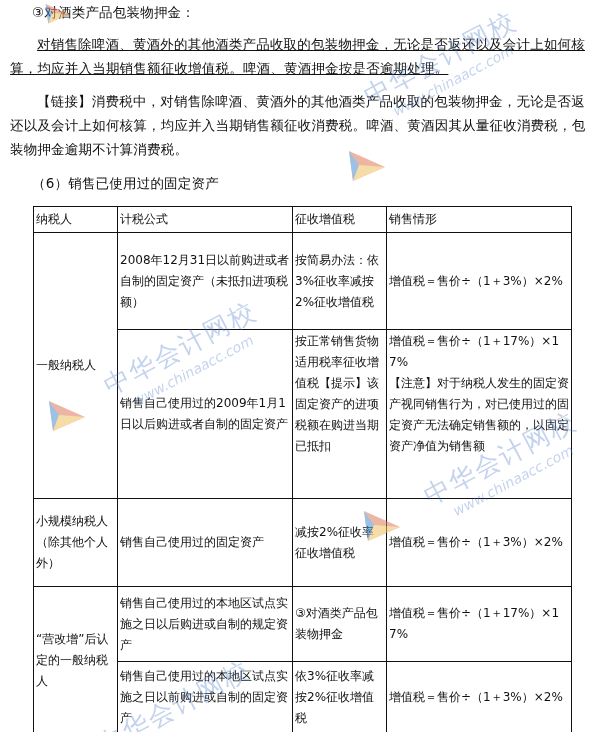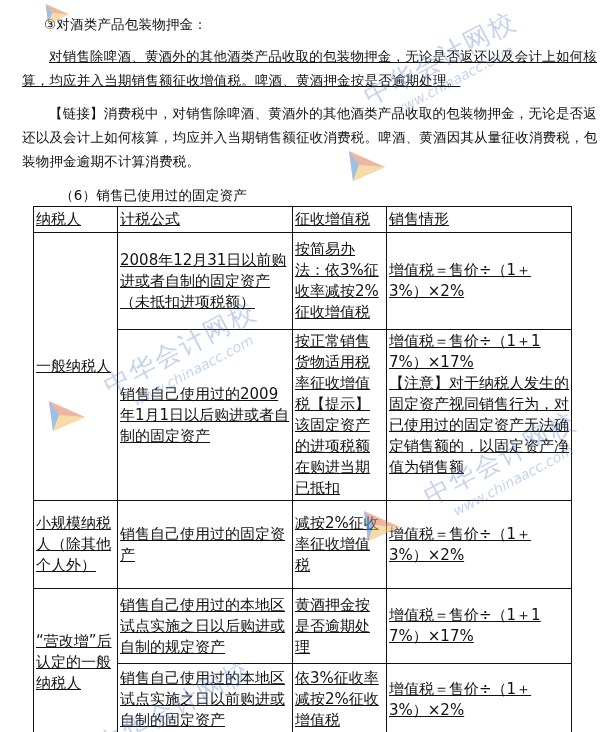--- a/index.html
+++ b/index.html
@@ -5,42 +5,41 @@
     html, body { margin: 0; padding: 0; background: #ffffff; }
     body {
       width: 600px; height: 732px; position: relative; overflow: hidden;
       font-family: "DejaVu Sans", "Liberation Sans", sans-serif;
       color: #111111;
       font-size: 13.5px;
     }
     .para {
       position: absolute; left: 10px; width: 582px;
       line-height: 24px; letter-spacing: 0.2px;
-      margin: 12px;
+      margin: 0;
     }
     .indent { text-indent: 27px; }
     #p-heading { top: 0px; left: 32px; width: 500px; }
     #p-deposit { top: 32px; text-decoration: underline; }
     #p-link { top: 89px; }
-    #p-section6 { top: 171px; left: 48px; width: 400px; }
+    #p-section6 { top: 171px; left: 32px; width: 400px; }
 
     table.tax-table {
       position: absolute; left: 33px; top: 206px;
       border-collapse: collapse;
       table-layout: fixed;
       width: 538px;
     }
     table.tax-table td {
       border: 1.5px solid #111111;
       padding: 1px 2px;
       vertical-align: middle;
       line-height: 21px;
-      font-size: 15px;
+      font-size: 12px;
       word-break: break-all;
-      text-decoration: underline;
     }
     table.tax-table td.top { vertical-align: top; }
 
     .watermark {
       position: absolute; pointer-events: none; opacity: 0.32;
       color: #4a78c8; transform: rotate(-28deg);
       font-family: "DejaVu Sans", sans-serif; white-space: nowrap;
     }
     .wm-cn { font-size: 26px; letter-spacing: 2px; }
     .wm-en { font-size: 14px; font-style: italic; margin-left: 18px; }
@@ -90,21 +89,21 @@
   <tr style="height:88px">
     <td>小规模纳税人（除其他个人外）</td>
     <td>销售自己使用过的固定资产</td>
     <td>减按2%征收率征收增值税</td>
     <td>增值税＝售价÷（1＋3%）×2%</td>
   </tr>
 
   <tr style="height:75px">
     <td rowspan="2">“营改增”后认定的一般纳税人</td>
     <td>销售自己使用过的本地区试点实施之日以后购进或自制的规定资产</td>
-    <td>黄酒押金按是否逾期处理</td>
+    <td>③对酒类产品包装物押金</td>
     <td>增值税＝售价÷（1＋17%）×17%</td>
   </tr>
   <tr style="height:72px">
     <td>销售自己使用过的本地区试点实施之日以前购进或自制的固定资产</td>
     <td>依3%征收率减按2%征收增值税</td>
     <td>增值税＝售价÷（1＋3%）×2%</td>
   </tr>
 </tbody>
   </table>
 

